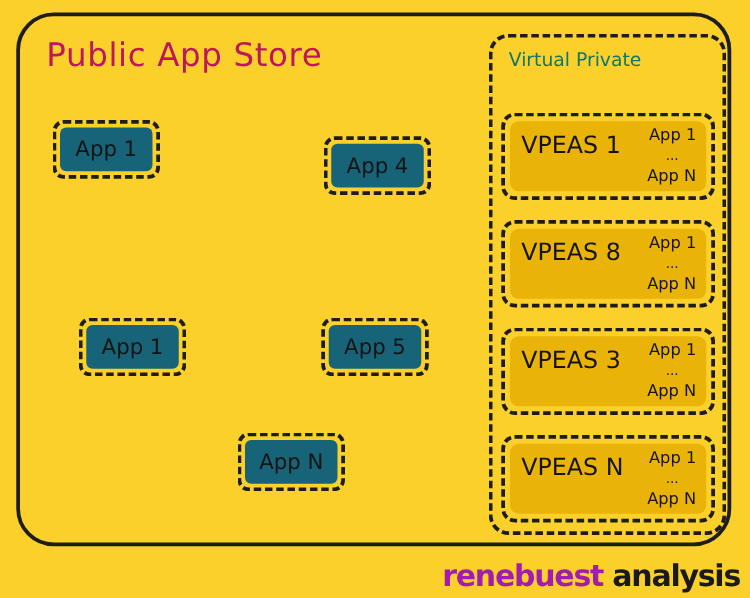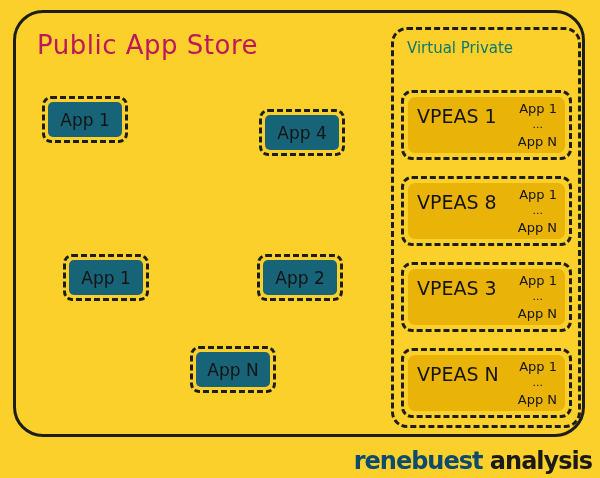--- a/index.html
+++ b/index.html
@@ -123,21 +123,21 @@
     text-align: right;
   }
   .logo-main {
     font-weight: bold;
     font-size: 24px;
     letter-spacing: -1px;
     line-height: 24px;
     color: #1A1A1A;
     white-space: nowrap;
   }
-  .logo-red { color: #0c4a6e; }
+  .logo-red { color: #a21caf; }
   .logo-tagline {
     font-size: 7px;
     letter-spacing: 0.1px;
     color: #FFFFFF;
     margin-top: 0px;
     white-space: nowrap;
   }
 </style>
 </head>
 <body>
@@ -150,21 +150,21 @@
     <div class="app-box pos-app1">
       <div class="app-inner">App 1</div>
     </div>
     <div class="app-box pos-app3">
       <div class="app-inner">App 1</div>
     </div>
     <div class="app-box pos-app4">
       <div class="app-inner">App 4</div>
     </div>
     <div class="app-box pos-app5">
-      <div class="app-inner">App 2</div>
+      <div class="app-inner">App 5</div>
     </div>
     <div class="app-box pos-appN">
       <div class="app-inner">App N</div>
     </div>
 
     <div class="vpeas">
       <div class="vpeas-title">
         <div>Virtual Private</div>
       </div>
 

